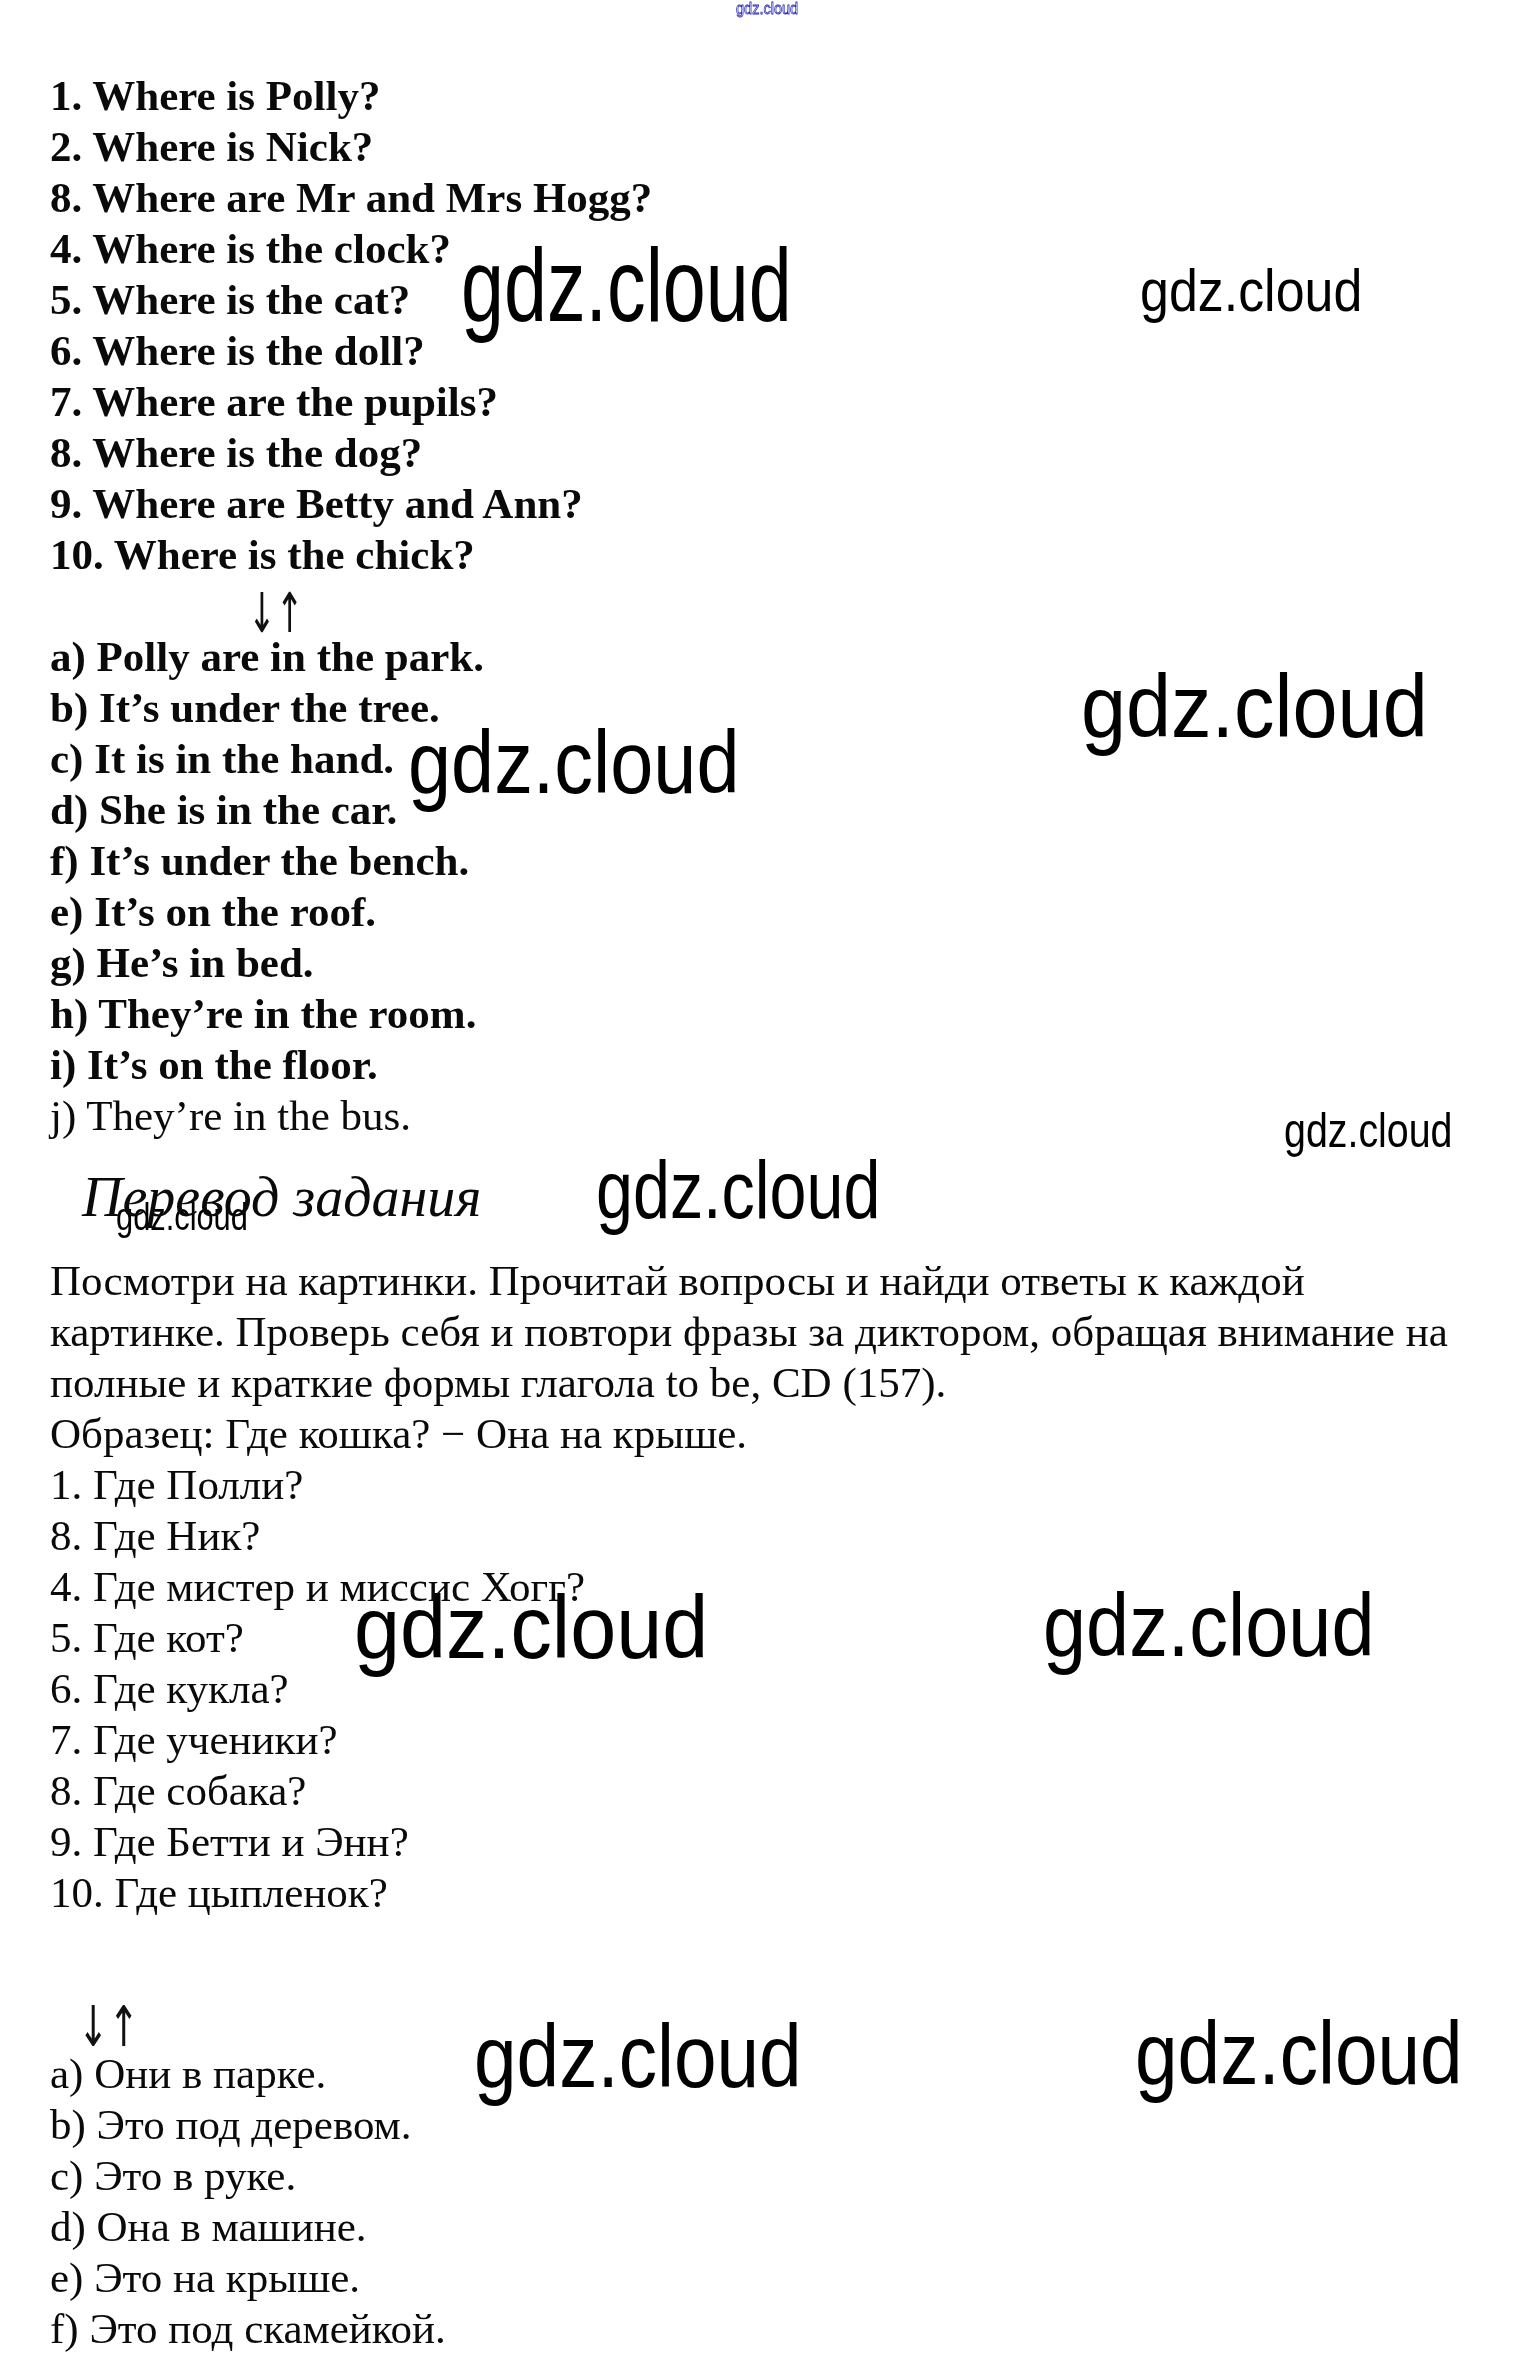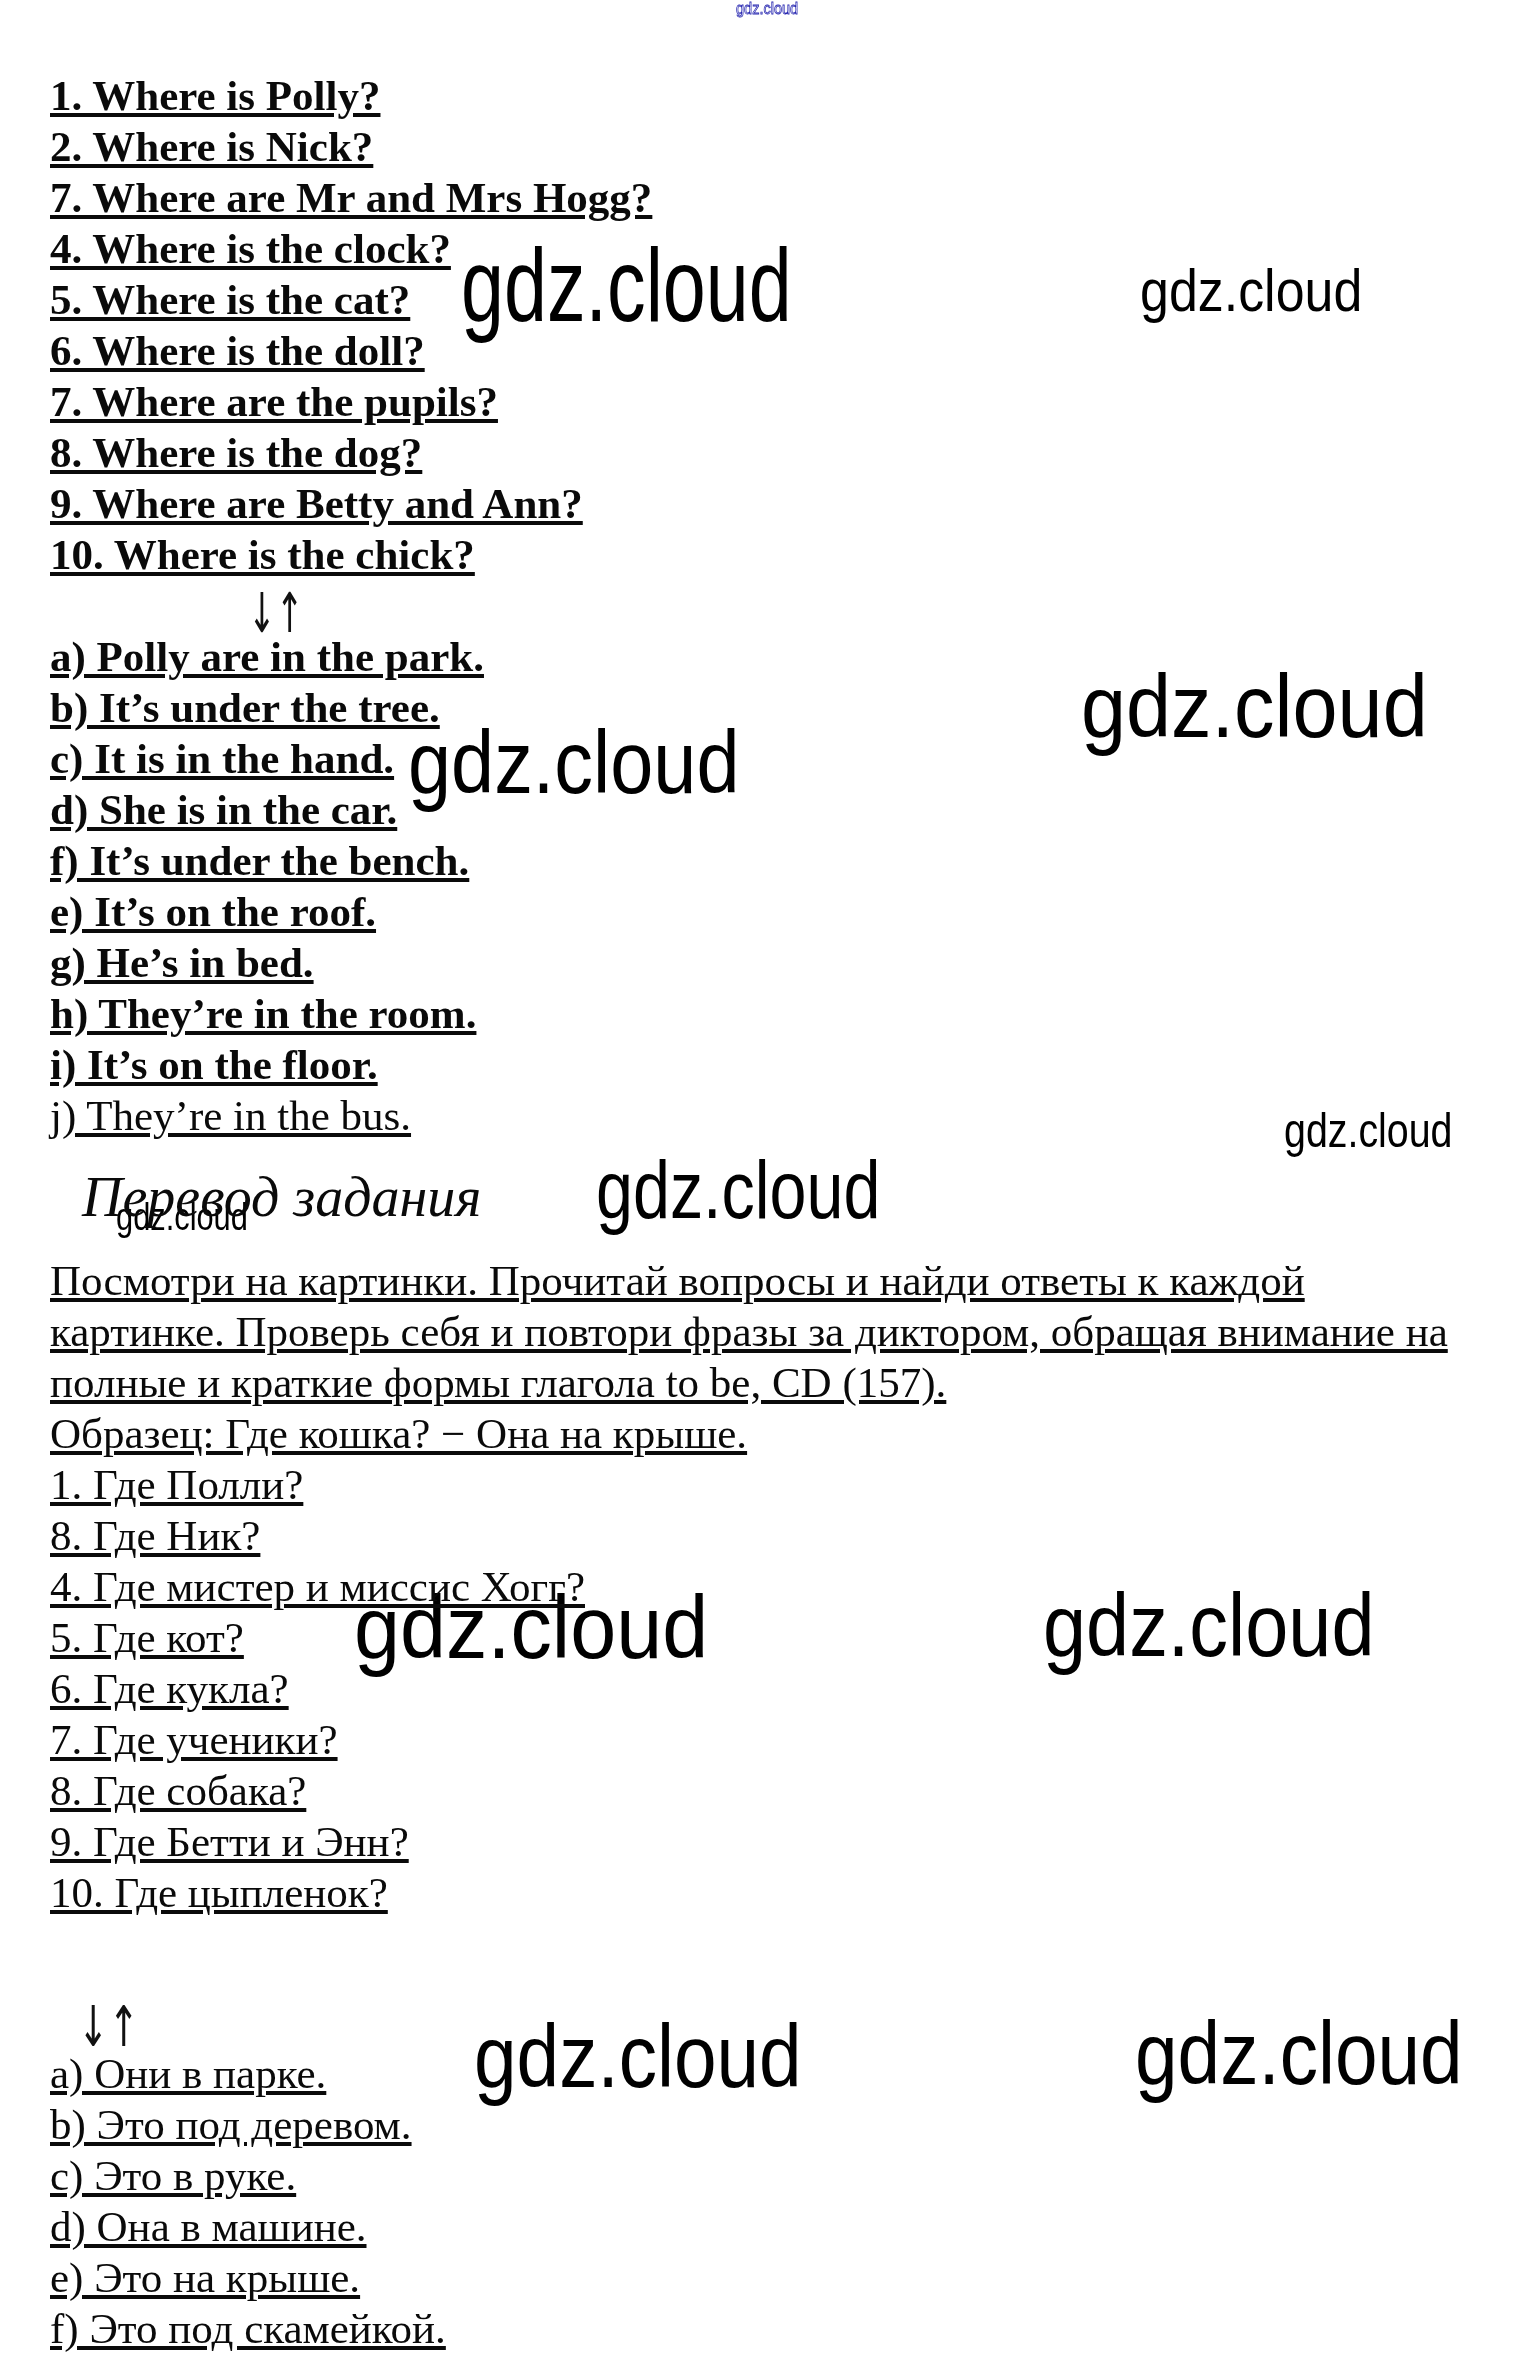--- a/index.html
+++ b/index.html
@@ -1,21 +1,21 @@
 <!DOCTYPE html>
 <html style="font-size:12px"><head>
 <meta charset="utf-8">
 <style>
   html,body { margin:0; padding:0; background:#ffffff; }
   .page {
     position:relative; width:1536px; height:2377px;
     background:#ffffff; color:#0a0a0a; overflow:hidden;
     font-family:"Liberation Serif", serif;
   }
-  .block { position:absolute; left:50px;text-decoration:underline; }
+  .block { position:absolute; left:50px; }
   .line  { font-size:43px; line-height:51px; white-space:nowrap; }
   .eng-q .line, .eng-a .line { font-weight:bold; }
   .eng-a .line:last-child { font-weight:normal; }   
   .eng-q { top:70px; }
   .eng-a { top:631px; }
   .heading {
     position:absolute; left:82px; top:1172px;
     font-style:italic; font-size:56px; line-height:51px; white-space:nowrap;
   }
   .ru-text { top:1255px; }
@@ -58,21 +58,21 @@
   <span class="wm wm7">gdz.cloud</span>
   <span class="wm wm8">gdz.cloud</span>
   <span class="wm wm9">gdz.cloud</span>
   <span class="wm wm10">gdz.cloud</span>
   <span class="wm wm11">gdz.cloud</span>
   <span class="wm wm12">gdz.cloud</span>
 
   <div class="block eng-q">
       <div class="line">1. Where is Polly?</div>
       <div class="line">2. Where is Nick?</div>
-      <div class="line">7. Where are Mr and Mrs Hogg?</div>
+      <div class="line">8. Where are Mr and Mrs Hogg?</div>
       <div class="line">4. Where is the clock?</div>
       <div class="line">5. Where is the cat?</div>
       <div class="line">6. Where is the doll?</div>
       <div class="line">7. Where are the pupils?</div>
       <div class="line">8. Where is the dog?</div>
       <div class="line">9. Where are Betty and Ann?</div>
       <div class="line">10. Where is the chick?</div>
     </div>
 
   <div class="arrows arrows-1">↓↑</div>

